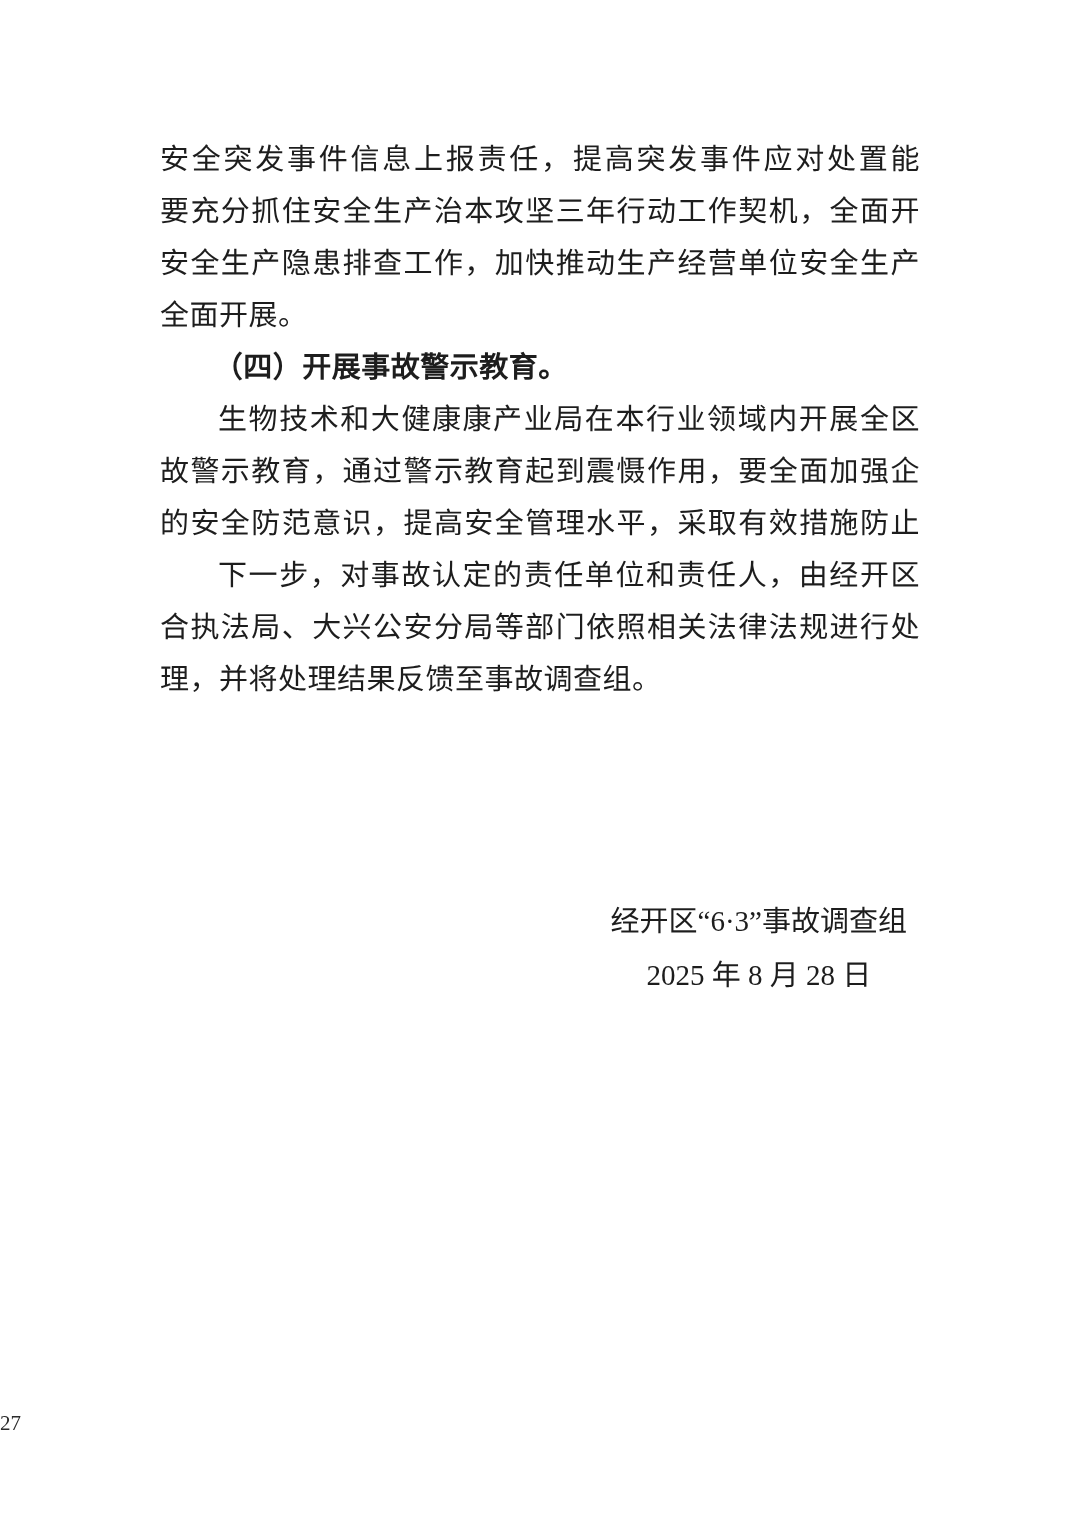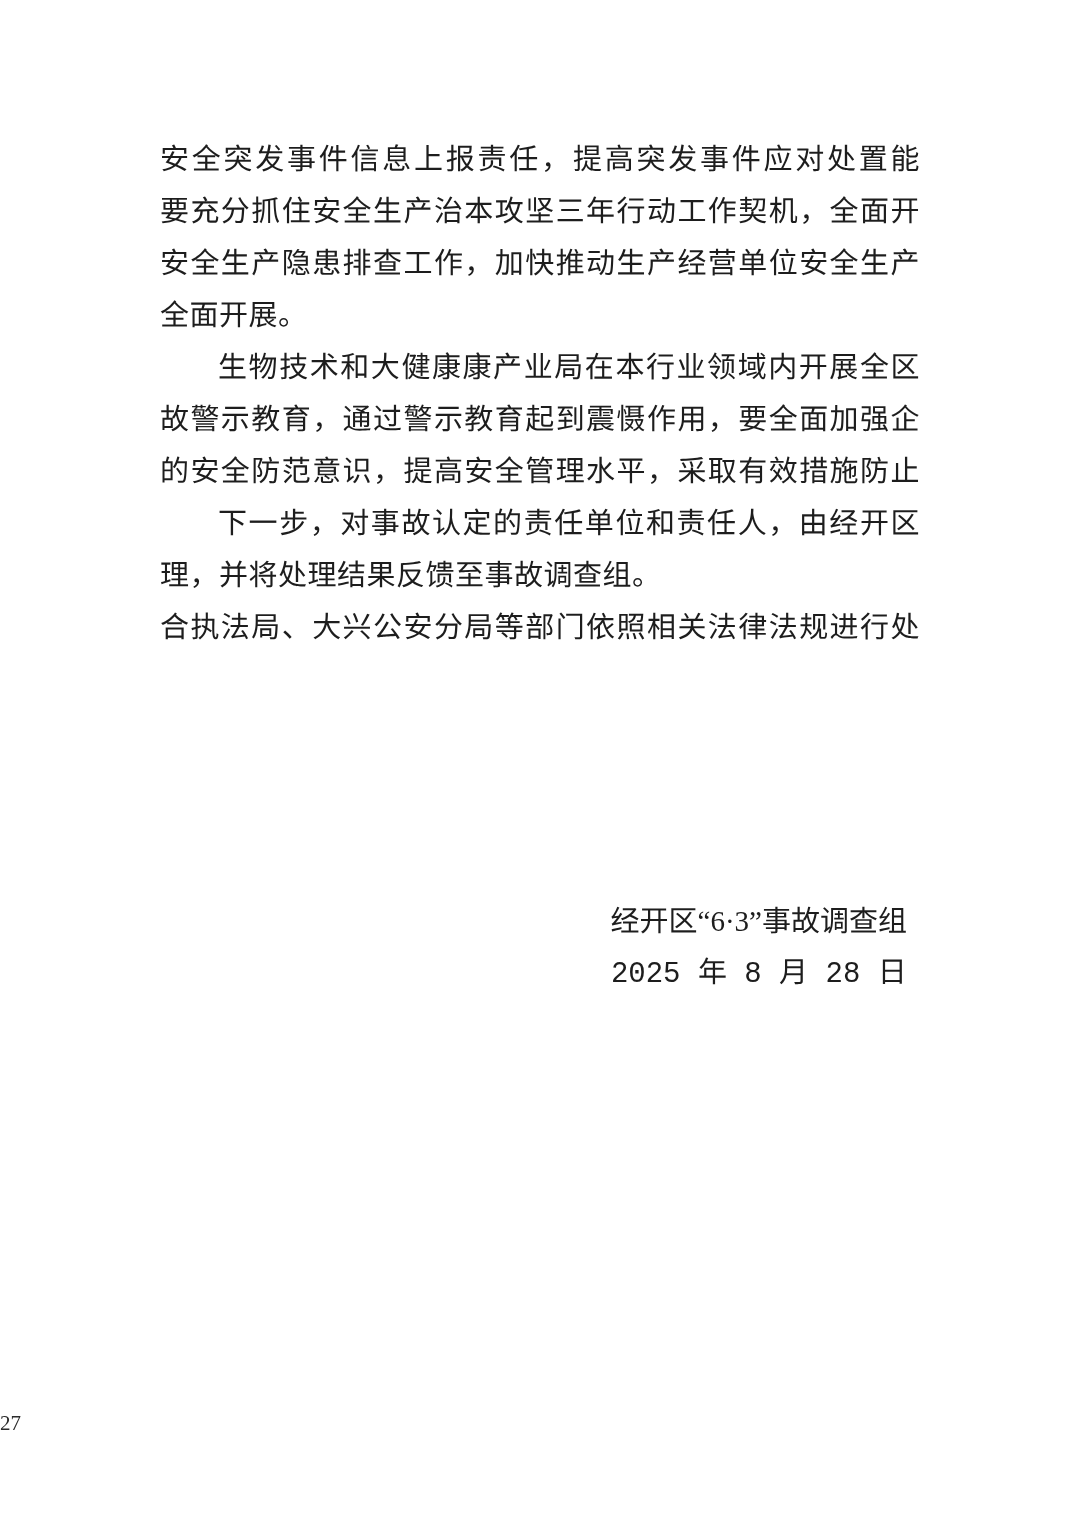--- a/index.html
+++ b/index.html
@@ -52,21 +52,20 @@
     line-height: 52px;
     text-align: center;
     margin-left: 46px;
   }
   .signature .sig-org {
     white-space: nowrap;
   }
   .signature .sig-date {
     margin-top: 2px;
     white-space: nowrap;
-    font-family: Liberation Mono, monospace;
   }
   .page-number {
     position: absolute;
     top: 1408px;
     left: 0;
     width: 100%;
     text-align: left;
     font-size: 21px;
     line-height: 30px;
     color: #2b2b2b;
@@ -75,26 +74,27 @@
 </head>
 <body>
 
 <div class="page">
 
   <div class="content">
     <div class="line">安全突发事件信息上报责任，提高突发事件应对处置能力。</div>
     <div class="line">要充分抓住安全生产治本攻坚三年行动工作契机，全面开展</div>
     <div class="line">安全生产隐患排查工作，加快推动生产经营单位安全生产隐</div>
     <div class="line end">全面开展。</div>
+    <div class="line heading">（四）开展事故警示教育。</div>
     <div class="line indent">生物技术和大健康康产业局在本行业领域内开展全区事</div>
     <div class="line">故警示教育，通过警示教育起到震慑作用，要全面加强企业</div>
     <div class="line">的安全防范意识，提高安全管理水平，采取有效措施防止类</div>
     <div class="line indent">下一步，对事故认定的责任单位和责任人，由经开区综</div>
+    <div class="line">合执法局、大兴公安分局等部门依照相关法律法规进行处</div>
     <div class="line end">理，并将处理结果反馈至事故调查组。</div>
-    <div class="line">合执法局、大兴公安分局等部门依照相关法律法规进行处</div>
   </div>
 
   <div class="signature">
     <div class="sig-org">经开区“6·3”事故调查组</div>
     <div class="sig-date">2025 年 8 月 28 日</div>
   </div>
 
   <div class="page-number">27</div>
 
 </div>

